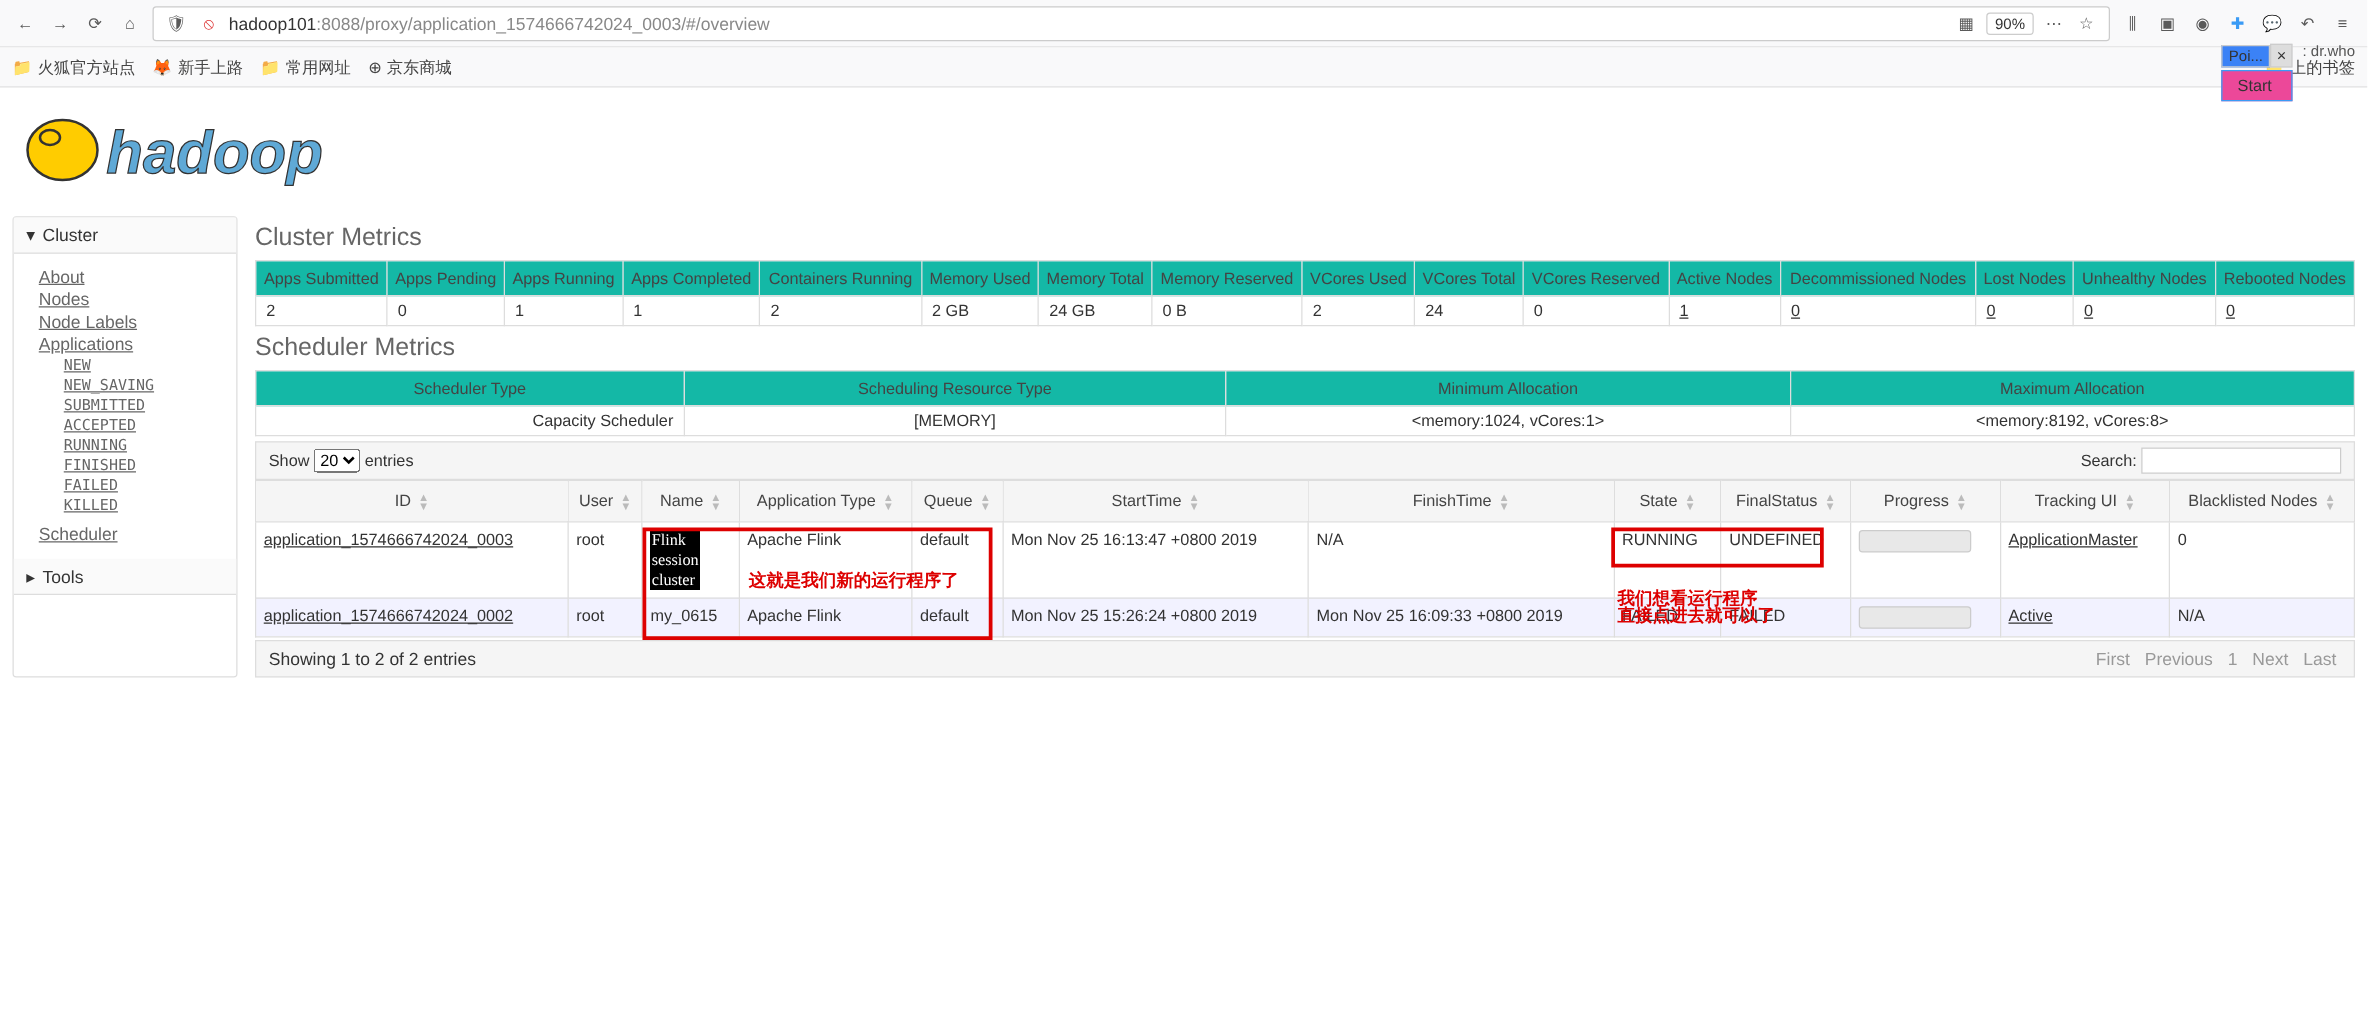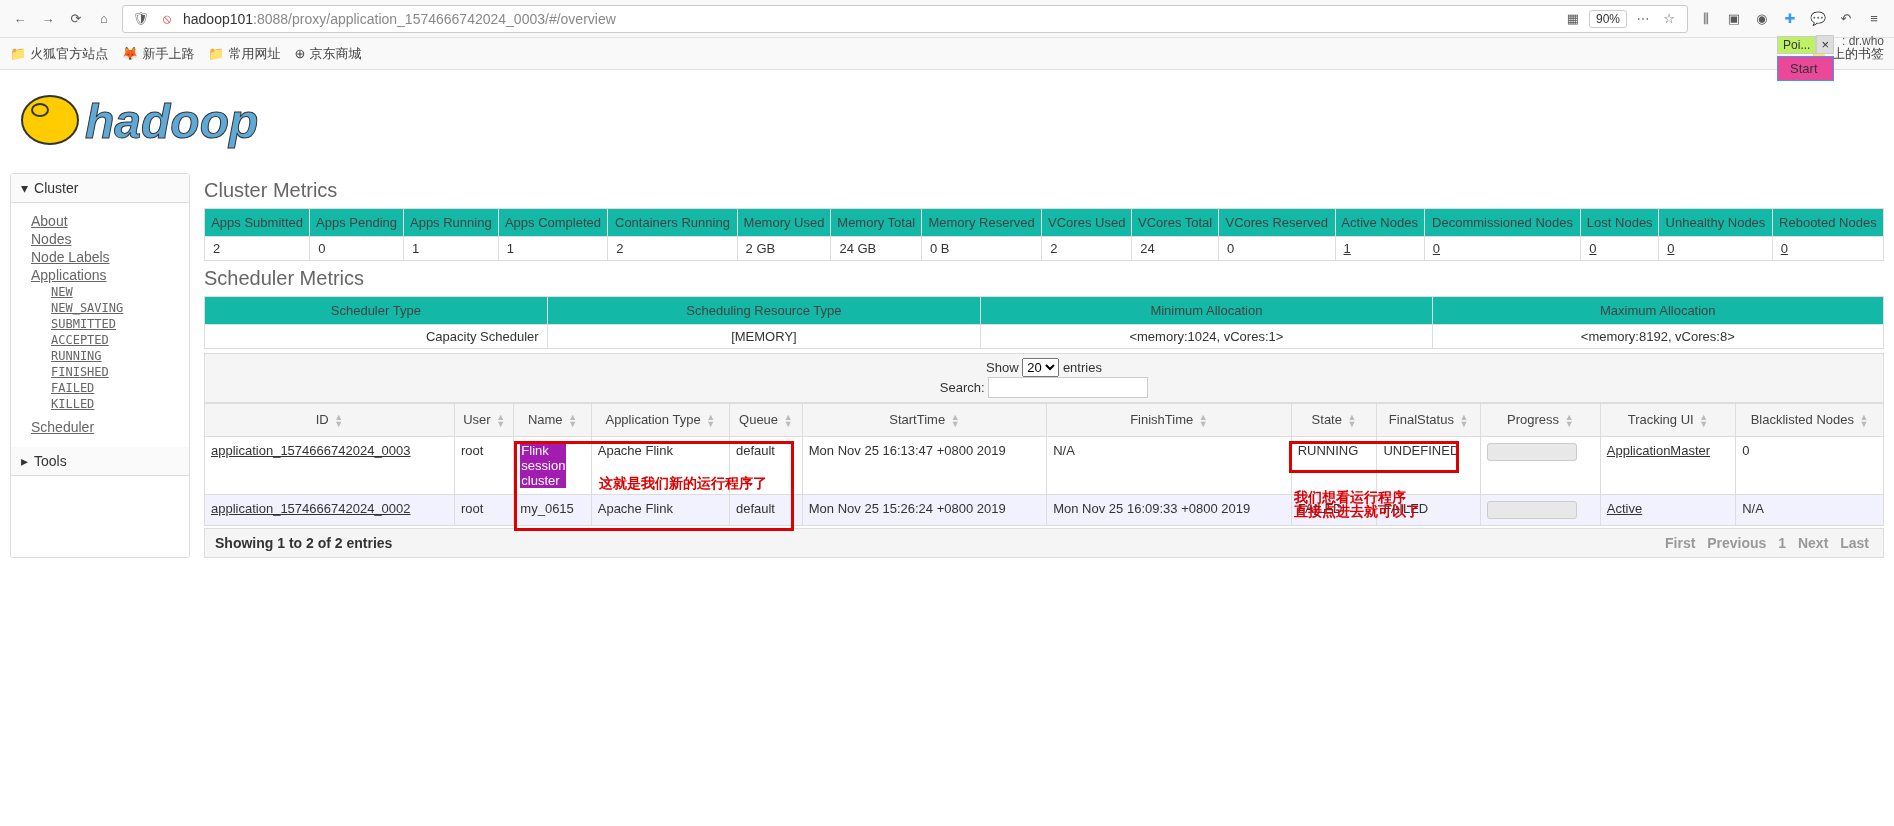--- a/index.html
+++ b/index.html
@@ -7,51 +7,51 @@
 .browser-toolbar { height: 38px; background: #f9f9fa; border-bottom: 1px solid #e1e1e2; display: flex; align-items: center; padding: 0 10px; gap: 8px; }
 .nav-btn { width: 20px; height: 20px; display: flex; align-items: center; justify-content: center; color: #5a5a5a; cursor: pointer; }
 .url-bar { flex: 1; display: flex; align-items: center; background: #fff; border: 1px solid #ccc; border-radius: 3px; height: 28px; padding: 0 8px; gap: 6px; }
 .url-text { flex: 1; font-size: 14px; color: #888; }
 .url-host { color: #333; }
 .zoom-badge { border: 1px solid #ccc; border-radius: 3px; padding: 1px 6px; font-size: 12px; background: #fff; }
 .icon-btn { width: 20px; height: 20px; color: #5a5a5a; display: flex; align-items: center; justify-content: center; }
 .bookmarks-bar { height: 32px; background: #f9f9fa; border-bottom: 1px solid #e1e1e2; display: flex; align-items: center; padding: 0 10px; gap: 14px; font-size: 13px; position: relative; }
 .bm-item { display: flex; align-items: center; gap: 4px; color: #444; cursor: pointer; }
 .float-panel { position: absolute; right: 60px; top: -2px; z-index: 10; }
-.float-tag { background: #bef264; border: 1px solid #ccc; padding: 1px 5px; font-size: 12px; display: inline-block; }
+.float-tag { background: #3b82f6; border: 1px solid #ccc; padding: 1px 5px; font-size: 12px; display: inline-block; }
 .float-start { background: #ec4899; border: 1px solid #3a9bf5; padding: 4px 12px; font-size: 13px; display: block; margin-top: 2px; cursor: pointer; }
 .login-status { position: absolute; right: 10px; top: 34px; font-size: 12px; color: #555; }
 .page { padding: 10px; }
 .header { display: flex; align-items: center; margin-bottom: 10px; }
 .logo { width: 300px; }
 .page-title { flex: 1; text-align: center; font-size: 38px; font-weight: bold; color: #333; }
 .layout { display: flex; gap: 14px; }
 .sidebar { width: 180px; border: 1px solid #ddd; border-radius: 3px; }
 .sb-section { border-bottom: 1px solid #ddd; padding: 6px 10px; background: #fafafa; display: flex; align-items: center; gap: 6px; cursor: pointer; font-size: 14px; }
 .sb-links { padding: 8px 10px 10px 20px; }
 .sb-links a { display: block; color: #666; text-decoration: underline; font-size: 14px; margin: 2px 0; }
 .sb-sublinks { padding-left: 20px; }
 .sb-sublinks a { font-family: monospace; font-size: 12px; }
 .content { flex: 1; }
 .sec-title { font-size: 20px; color: #666; margin: 6px 0; }
 table.metrics { width: 100%; border-collapse: collapse; margin-bottom: 4px; }
 table.metrics th { background: #14b8a6; border: 1px solid #ddd; padding: 6px 4px; font-weight: normal; font-size: 13px; color: #444; text-align: center; }
 table.metrics td { border: 1px solid #ddd; padding: 4px 8px; font-size: 13px; }
-.controls { background: #f5f5f5; border: 1px solid #ddd; padding: 4px 10px; display: flex; align-items: center; justify-content: space-between; flex-direction: column; }
+.controls { background: #f5f5f5; border: 1px solid #ddd; padding: 4px 10px; display: flex; align-items: center; justify-content: space-between; }
 .controls select { font-size: 13px; }
 .controls input { border: 1px solid #ccc; padding: 2px 4px; width: 160px; }
 table.apps { width: 100%; border-collapse: collapse; }
 table.apps th { background: #f5f5f5; border: 1px solid #ddd; padding: 8px 4px; font-weight: normal; font-size: 13px; color: #444; text-align: center; position: relative; }
 .sort-arrows { color: #bbb; font-size: 9px; line-height: 7px; display: inline-block; vertical-align: middle; margin-left: 2px; }
 table.apps td { border: 1px solid #ddd; padding: 6px 6px; font-size: 13px; vertical-align: top; }
 table.apps tr:nth-child(even) td { background: #f2f2ff; }
 .app-link { color: #333; text-decoration: underline; }
-.highlight-name { background: #a21caf; color: #fff; padding: 0 1px; display: inline-block; }
+.highlight-name { background: #000000; color: #fff; padding: 0 1px; display: inline-block; font-family: Liberation Serif, serif; }
 .progress-box { width: 90px; height: 18px; background: #e8e8e8; border: 1px solid #ccc; border-radius: 3px; }
-.footer-bar { background: #f5f5f5; border: 1px solid #ddd; padding: 6px 10px; display: flex; justify-content: space-between; font-size: 14px; margin-top: 2px; font-weight: bold; }
+.footer-bar { background: #f5f5f5; border: 1px solid #ddd; padding: 6px 10px; display: flex; justify-content: space-between; font-size: 14px; margin-top: 2px; }
 .pager span { color: #999; margin: 0 4px; }
 .red-box { border: 3px solid #d00; position: absolute; pointer-events: none; }
 .red-text { color: #d00; font-weight: bold; font-size: 14px; }
 .underline { text-decoration: underline; }
 </style>
 </head>
 <body>
 
 <div class="browser-toolbar">
   <div class="nav-btn">←</div>

